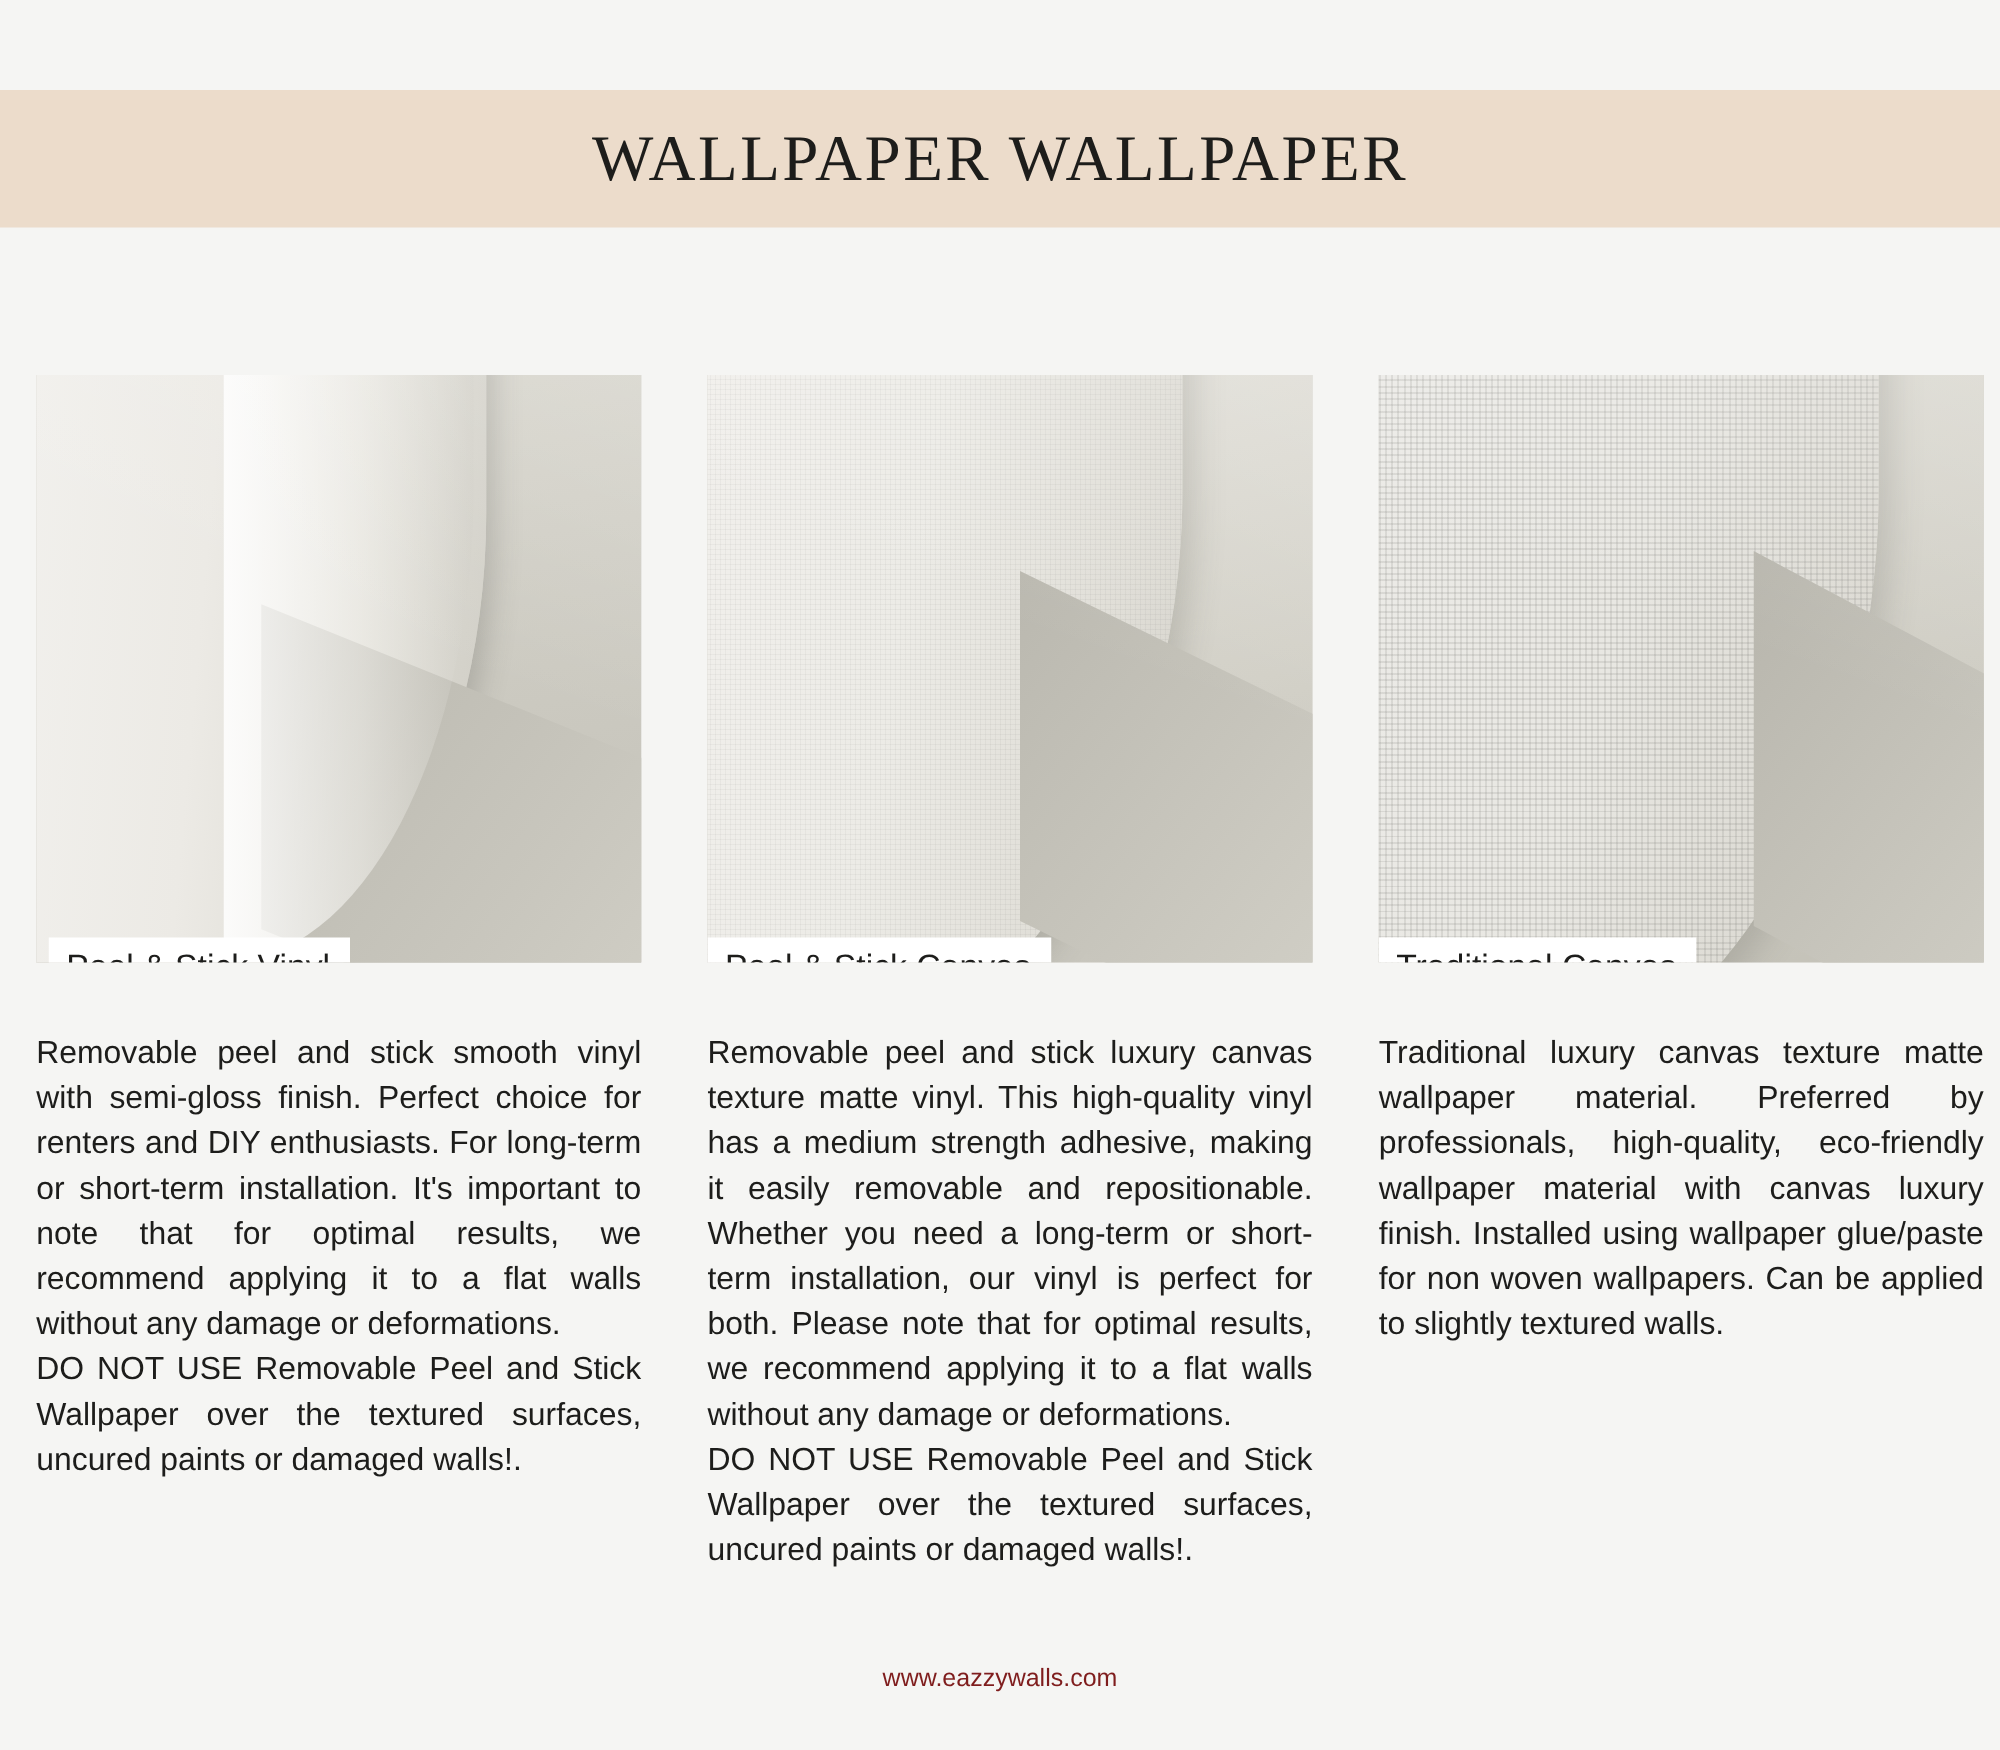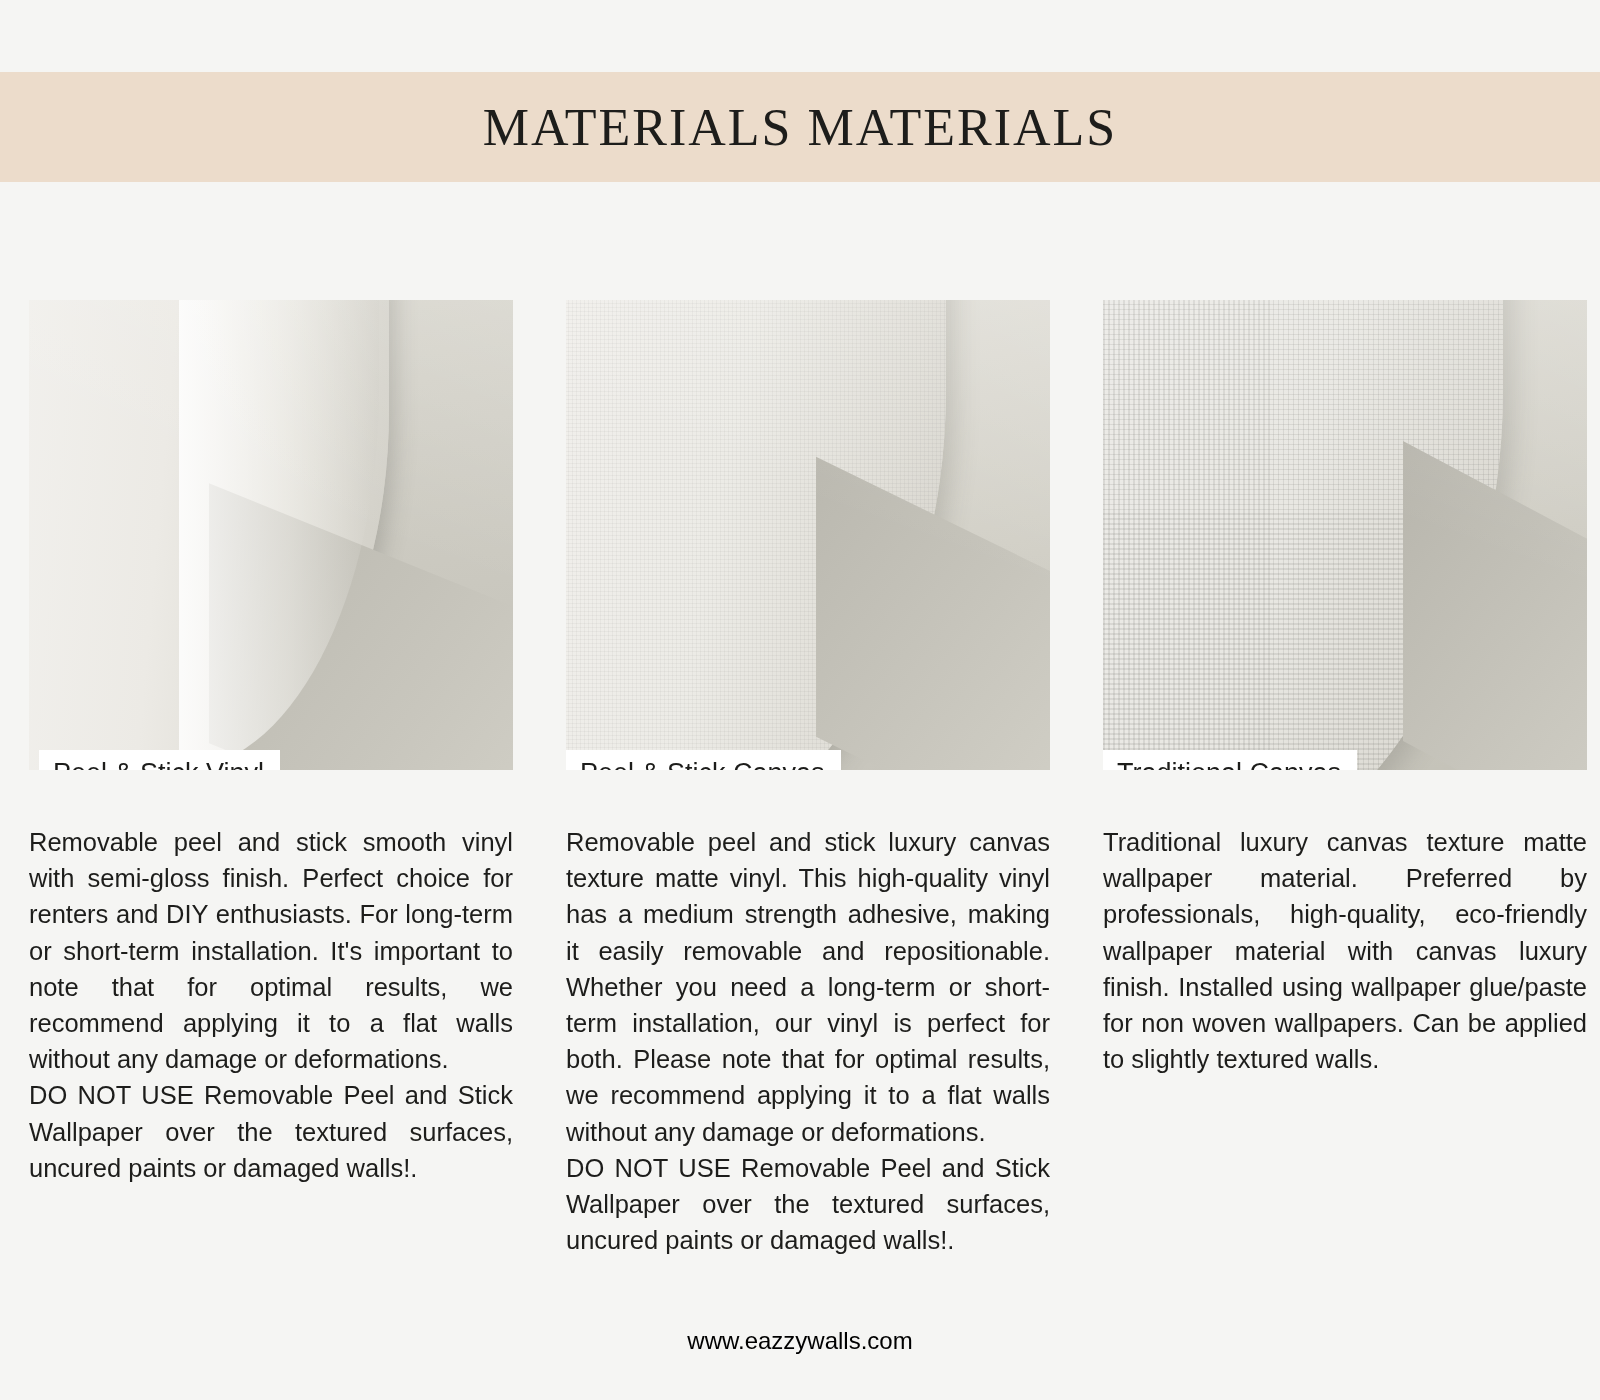--- a/index.html
+++ b/index.html
@@ -176,31 +176,31 @@
   .warn {
     display: block;
     text-underline-offset: 4px;
   }
   .footer {
     position: absolute;
     bottom: 45px;
     left: 0;
     width: 1600px;
     text-align: center;
-    font-size: 24px;
-    color: #000000;
+    font-size: 20px;
+    color: #7f1d1d;
   }
 </style>
 </head>
 <body>
 
 <div class="page">
 
   <div class="header-band">
-    <div class="header-title">MATERIALS MATERIALS</div>
+    <div class="header-title">WALLPAPER WALLPAPER</div>
   </div>
 
   <div class="columns">
 
     <div class="col first">
       <div class="photo p1">
         <div class="curl"></div>
         <div class="edge"></div>
         <div class="fold"></div>
         <div class="gloss"></div>

